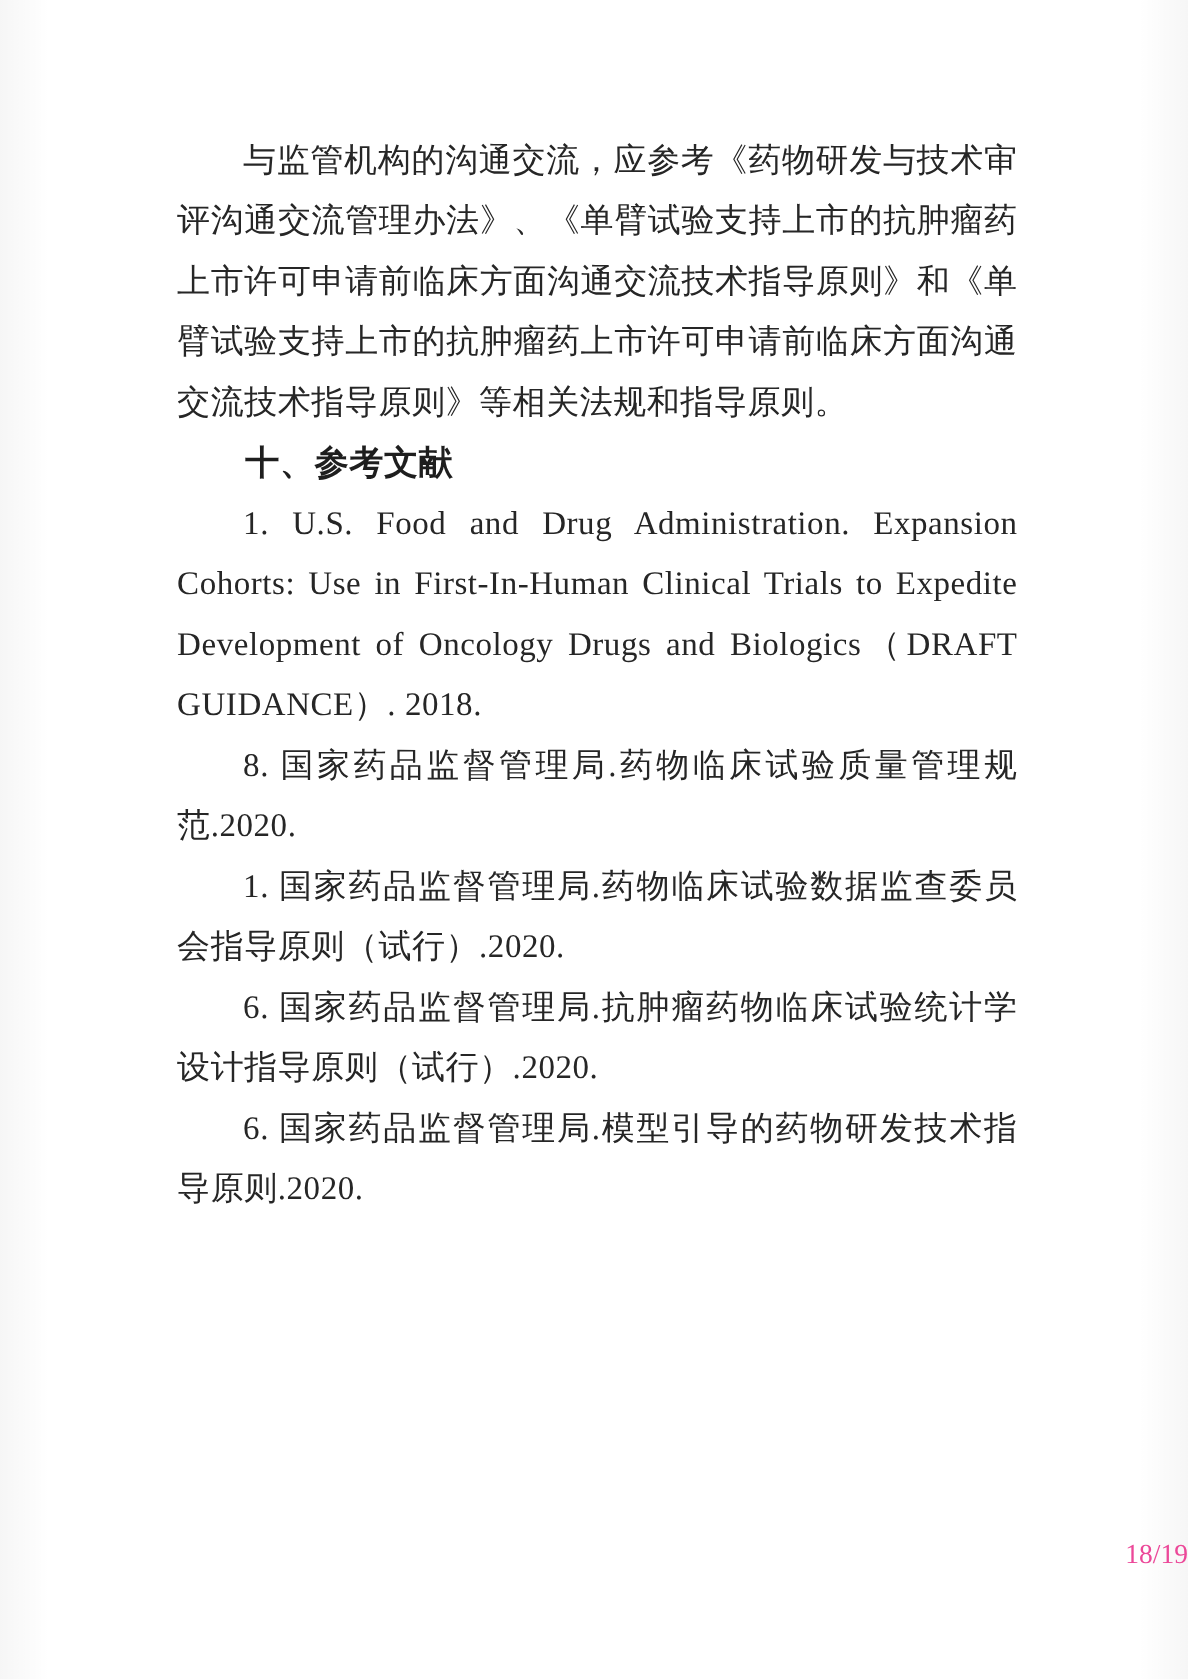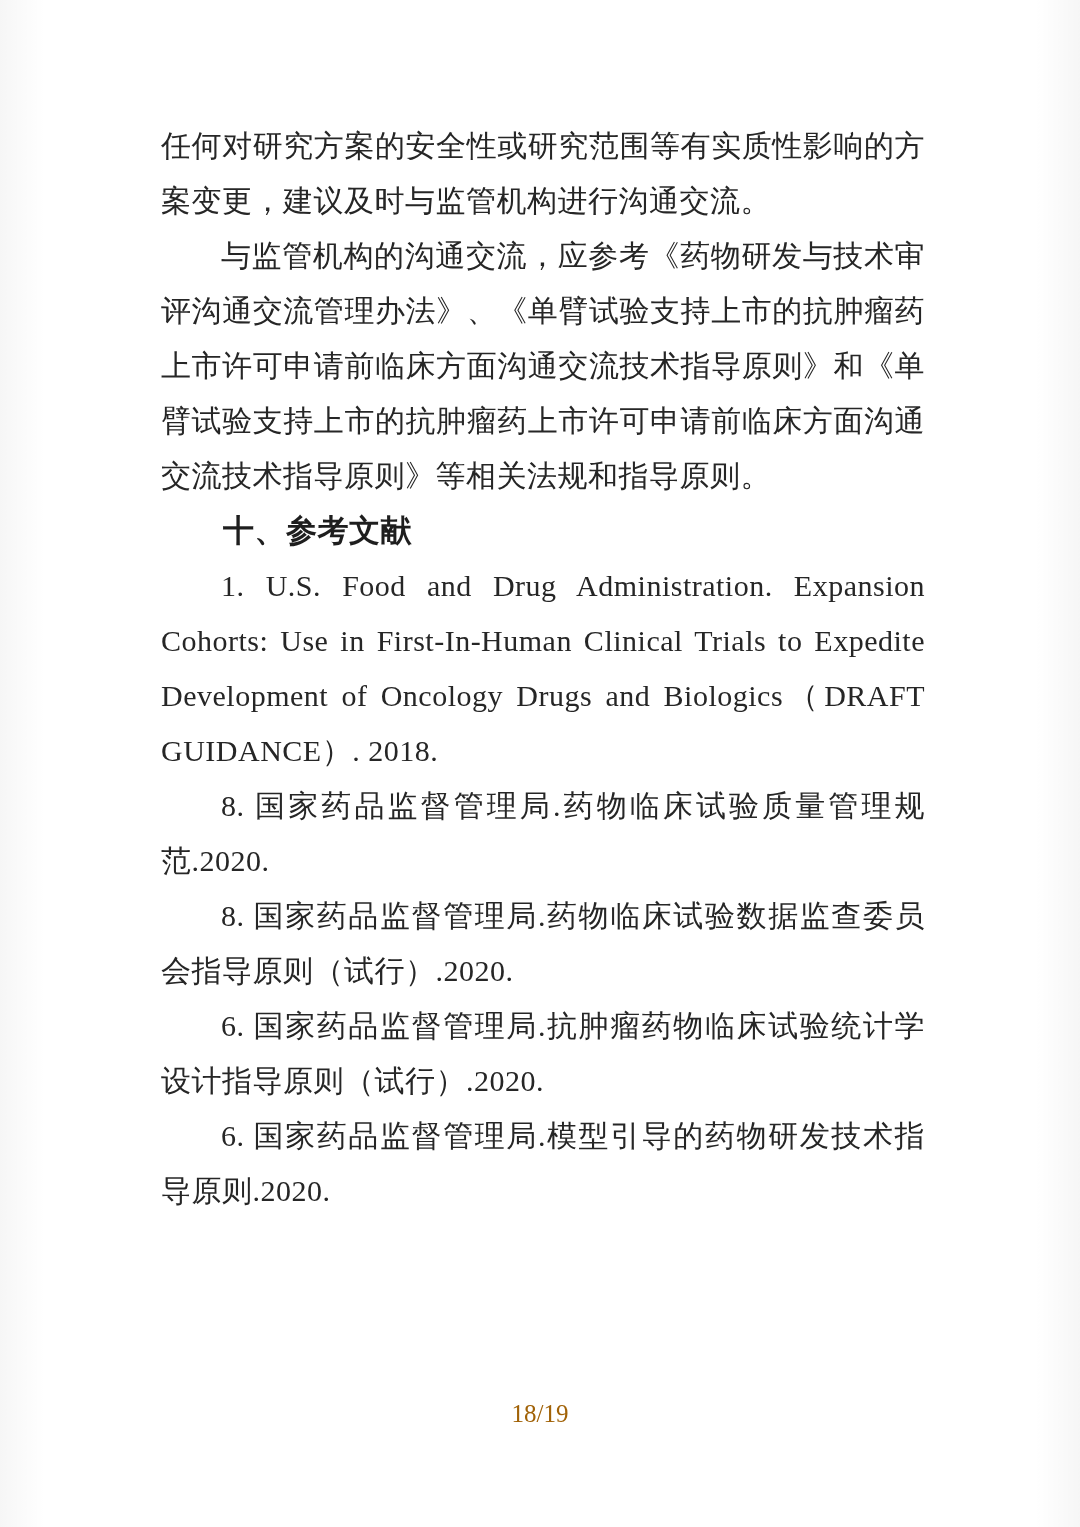--- a/index.html
+++ b/index.html
@@ -55,37 +55,36 @@
     font-size: 31px;
     line-height: 55px;
     text-align: left;
     color: #1e1e1e;
   }
   .footer {
     position: absolute;
     left: 0;
     right: 0;
     top: 1398px;
-    text-align: center;
+    text-align: right;
     font-size: 25px;
     line-height: 32px;
-    color: #a16207;
+    color: #ec4899;
   }
 </style>
 </head>
 <body>
 
 <div class="page">
   <div class="content">
-    <p class="para-flush">任何对研究方案的安全性或研究范围等有实质性影响的方案变更，建议及时与监管机构进行沟通交流。</p>
     <p class="para-indent">与监管机构的沟通交流，应参考《药物研发与技术审评沟通交流管理办法》、《单臂试验支持上市的抗肿瘤药上市许可申请前临床方面沟通交流技术指导原则》和《单臂试验支持上市的抗肿瘤药上市许可申请前临床方面沟通交流技术指导原则》等相关法规和指导原则。</p>
     <h2 class="section-heading">十、参考文献</h2>
     <p class="para-indent">1. U.S. Food and Drug Administration. Expansion Cohorts: Use in First-In-Human Clinical Trials to Expedite Development of Oncology Drugs and Biologics（DRAFT GUIDANCE）. 2018.</p>
     <p class="para-indent">8. 国家药品监督管理局.药物临床试验质量管理规范.2020.</p>
-    <p class="para-indent">8. 国家药品监督管理局.药物临床试验数据监查委员会指导原则（试行）.2020.</p>
+    <p class="para-indent">1. 国家药品监督管理局.药物临床试验数据监查委员会指导原则（试行）.2020.</p>
     <p class="para-indent">6. 国家药品监督管理局.抗肿瘤药物临床试验统计学设计指导原则（试行）.2020.</p>
     <p class="para-indent">6. 国家药品监督管理局.模型引导的药物研发技术指导原则.2020.</p>
   </div>
 
   <div class="footer">
     <span>18/19</span>
   </div>
 </div>
 
 </body></html>

